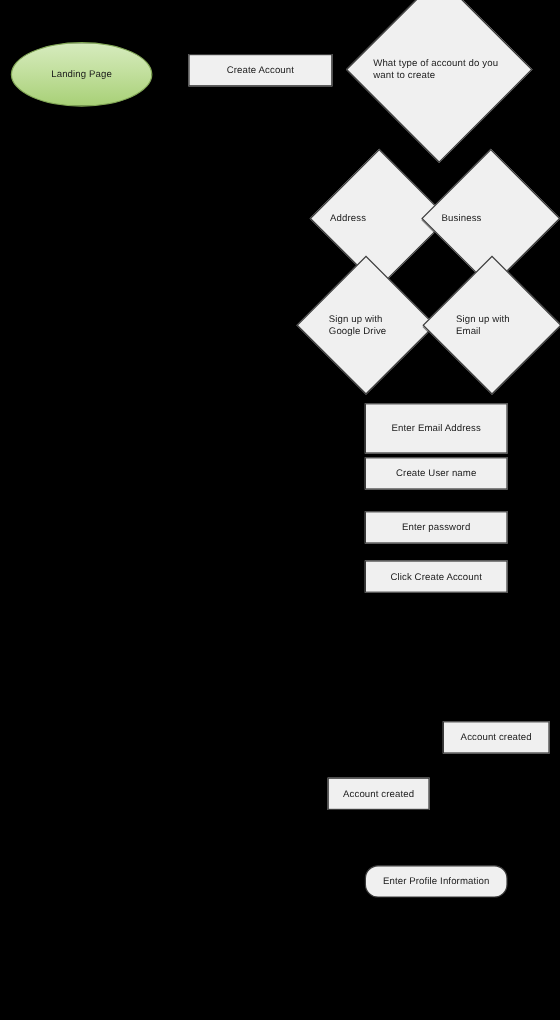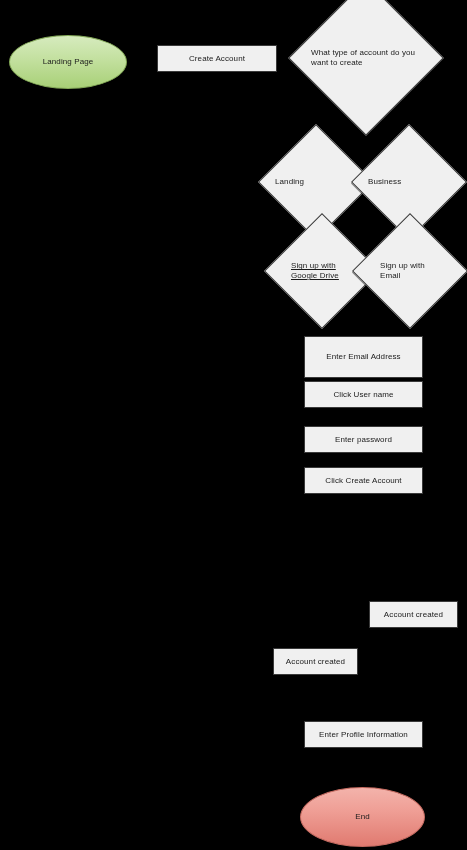--- a/index.html
+++ b/index.html
@@ -89,65 +89,62 @@
     <span>Landing Page</span>
   </div>
 
   <div class="node decision" style="left:311px; top:3px; width:110px; height:110px;">
     <span class="dia-shape"></span>
     <span class="dia-label">What type of account do you want to create</span>
   </div>
 
   <div class="node decision" style="left:275px; top:141px; width:82px; height:82px;">
     <span class="dia-shape"></span>
-    <span class="dia-label">Landing</span>
+    <span class="dia-label">Address</span>
   </div>
 
   <div class="node decision" style="left:368px; top:141px; width:82px; height:82px;">
     <span class="dia-shape"></span>
     <span class="dia-label">Business</span>
   </div>
 
-  <div class="node decision" style="left:281px; top:230px; width:82px; height:82px;text-decoration:underline;">
+  <div class="node decision" style="left:264px; top:230px; width:82px; height:82px;">
     <span class="dia-shape"></span>
     <span class="dia-label" style="width:62px;">Sign up with Google Drive</span>
   </div>
 
   <div class="node decision" style="left:369px; top:230px; width:82px; height:82px;">
     <span class="dia-shape"></span>
     <span class="dia-label" style="width:60px;">Sign up with Email</span>
   </div>
 
   <div class="node process" style="left:304px; top:336px; width:119px; height:42px;">
     <span>Enter Email Address</span>
   </div>
 
   <div class="node process" style="left:304px; top:381px; width:119px; height:27px;">
-    <span>Click User name</span>
+    <span>Create User name</span>
   </div>
 
   <div class="node process" style="left:304px; top:426px; width:119px; height:27px;">
     <span>Enter password</span>
   </div>
 
   <div class="node process" style="left:304px; top:467px; width:119px; height:27px;">
     <span>Click Create Account</span>
   </div>
 
 
 
   <div class="node process" style="left:369px; top:601px; width:89px; height:27px;">
     <span>Account created</span>
   </div>
 
   <div class="node process" style="left:273px; top:648px; width:85px; height:27px;">
     <span>Account created</span>
   </div>
 
-  <div class="node process" style="left:304px; top:721px; width:119px; height:27px;">
+  <div class="node process" style="left:304px; top:721px; width:119px; height:27px;border-radius:11px;">
     <span>Enter Profile Information</span>
   </div>
 
-  <div class="node terminator term-end" style="left:300px; top:787px; width:125px; height:60px;">
-    <span>End</span>
-  </div>
 
 </div>
 
 </body></html>

